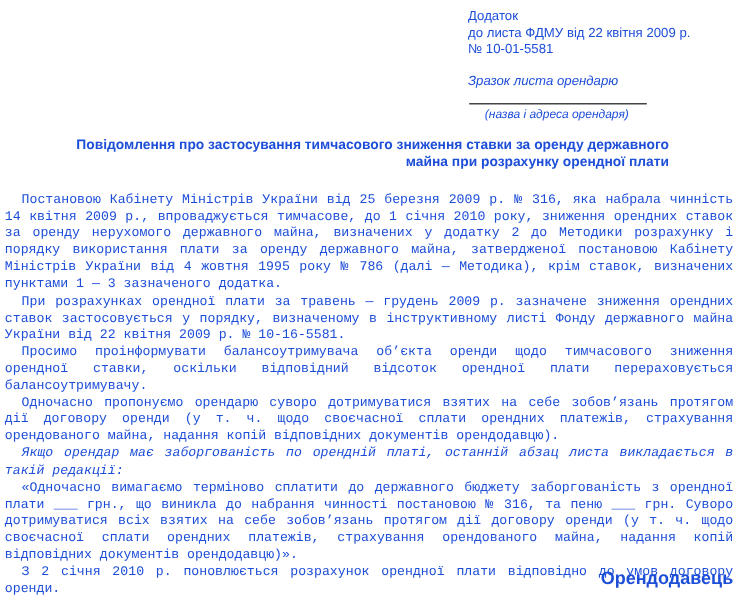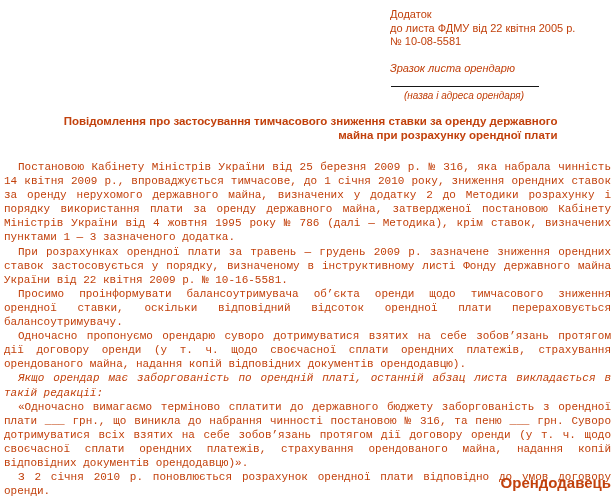--- a/index.html
+++ b/index.html
@@ -5,21 +5,21 @@
   html, body {
     margin: 0;
     padding: 0;
     background: #ffffff;
   }
   .page {
     position: relative;
     width: 615px;
     height: 497px;
     background: #ffffff;
-    color: #c2410c;
+    color: #1d4ed8;
     font-family: "Liberation Sans", sans-serif;
     overflow: hidden;
   }
   
   .annex-block {
     position: absolute;
     left: 390px;
     top: 8px;
     width: 220px;
     font-size: 11px;
@@ -90,22 +90,22 @@
     white-space: nowrap;
   }
 </style>
 </head>
 <body>
 
 <div class="page">
 
   <div class="annex-block">
     <div class="annex-line">Додаток</div>
-    <div class="annex-line">до листа ФДМУ від 22 квітня 2005 р.</div>
-    <div class="annex-line">№ 10-08-5581</div>
+    <div class="annex-line">до листа ФДМУ від 22 квітня 2009 р.</div>
+    <div class="annex-line">№ 10-01-5581</div>
   </div>
 
   <div class="sample-label">Зразок листа орендарю</div>
 
   <div class="addressee-line"></div>
 
   <div class="addressee-caption">(назва і адреса орендаря)</div>
 
   <div class="doc-title">Повідомлення про застосування тимчасового зниження ставки за оренду державного майна при розрахунку орендної плати</div>
 

